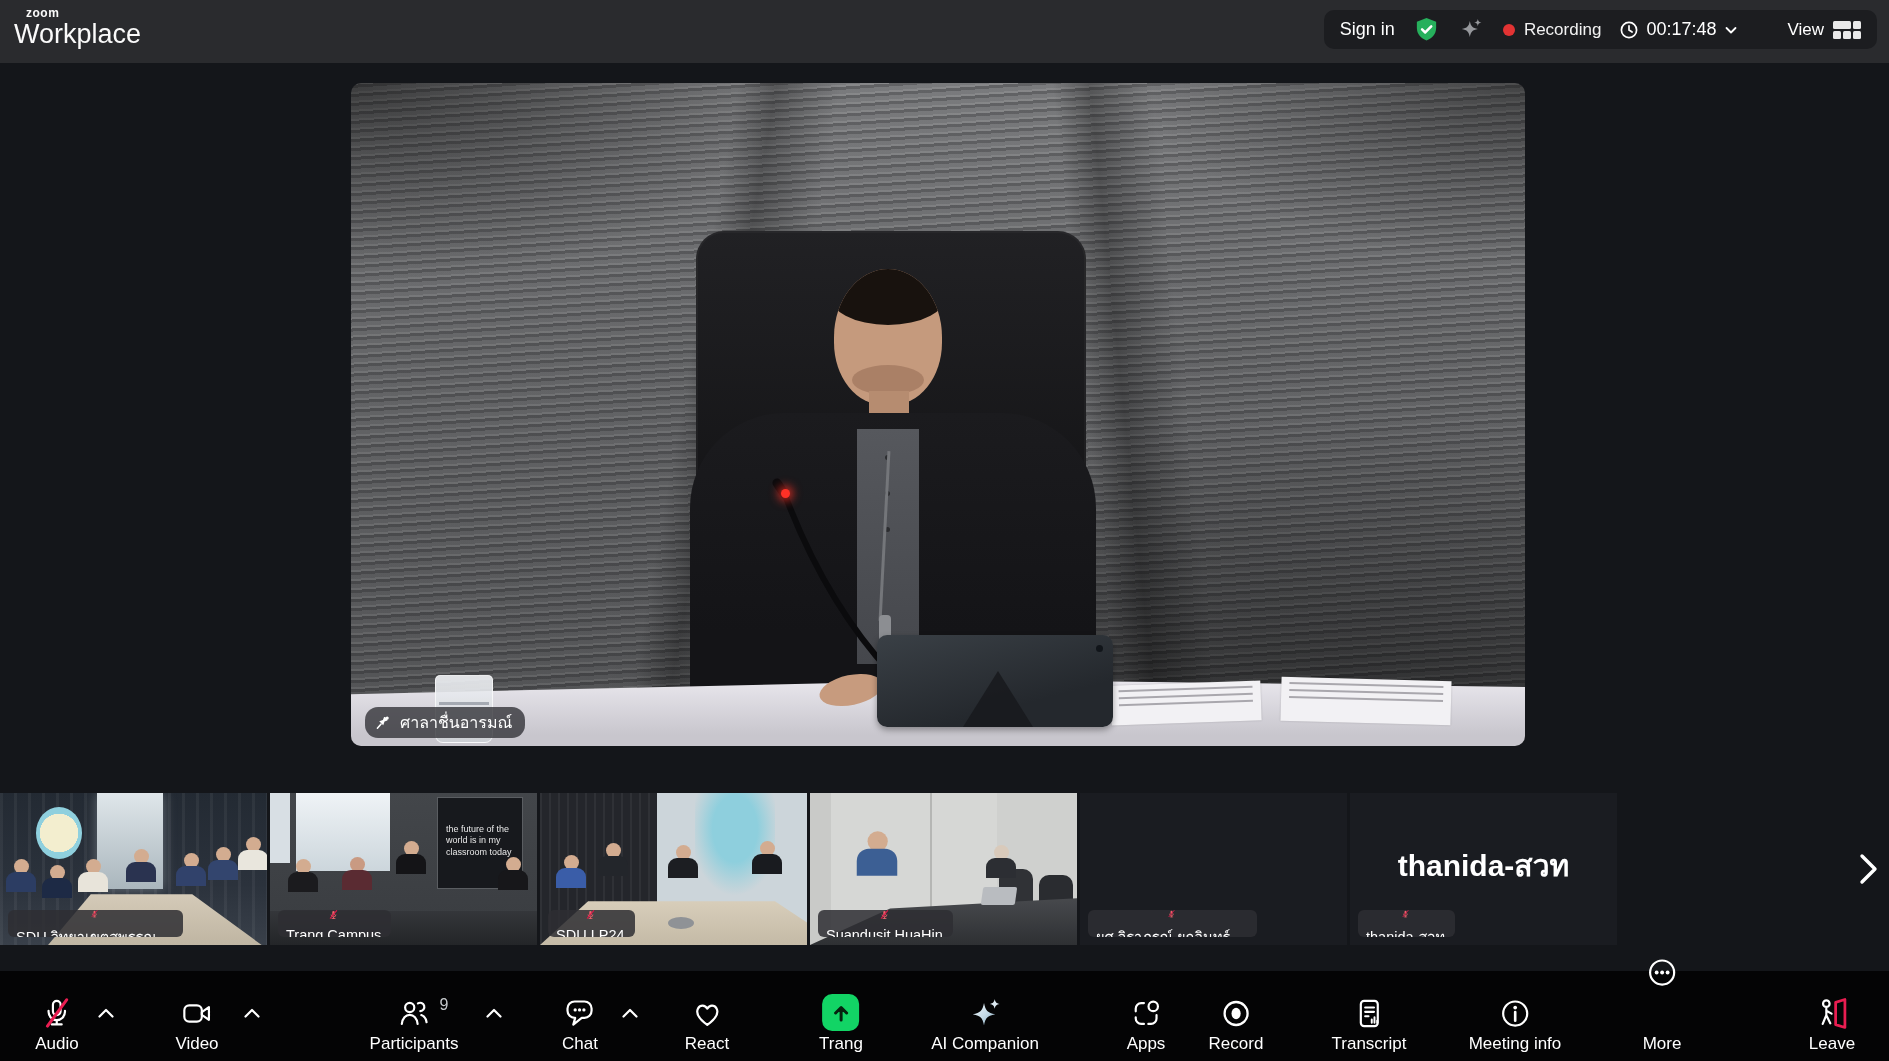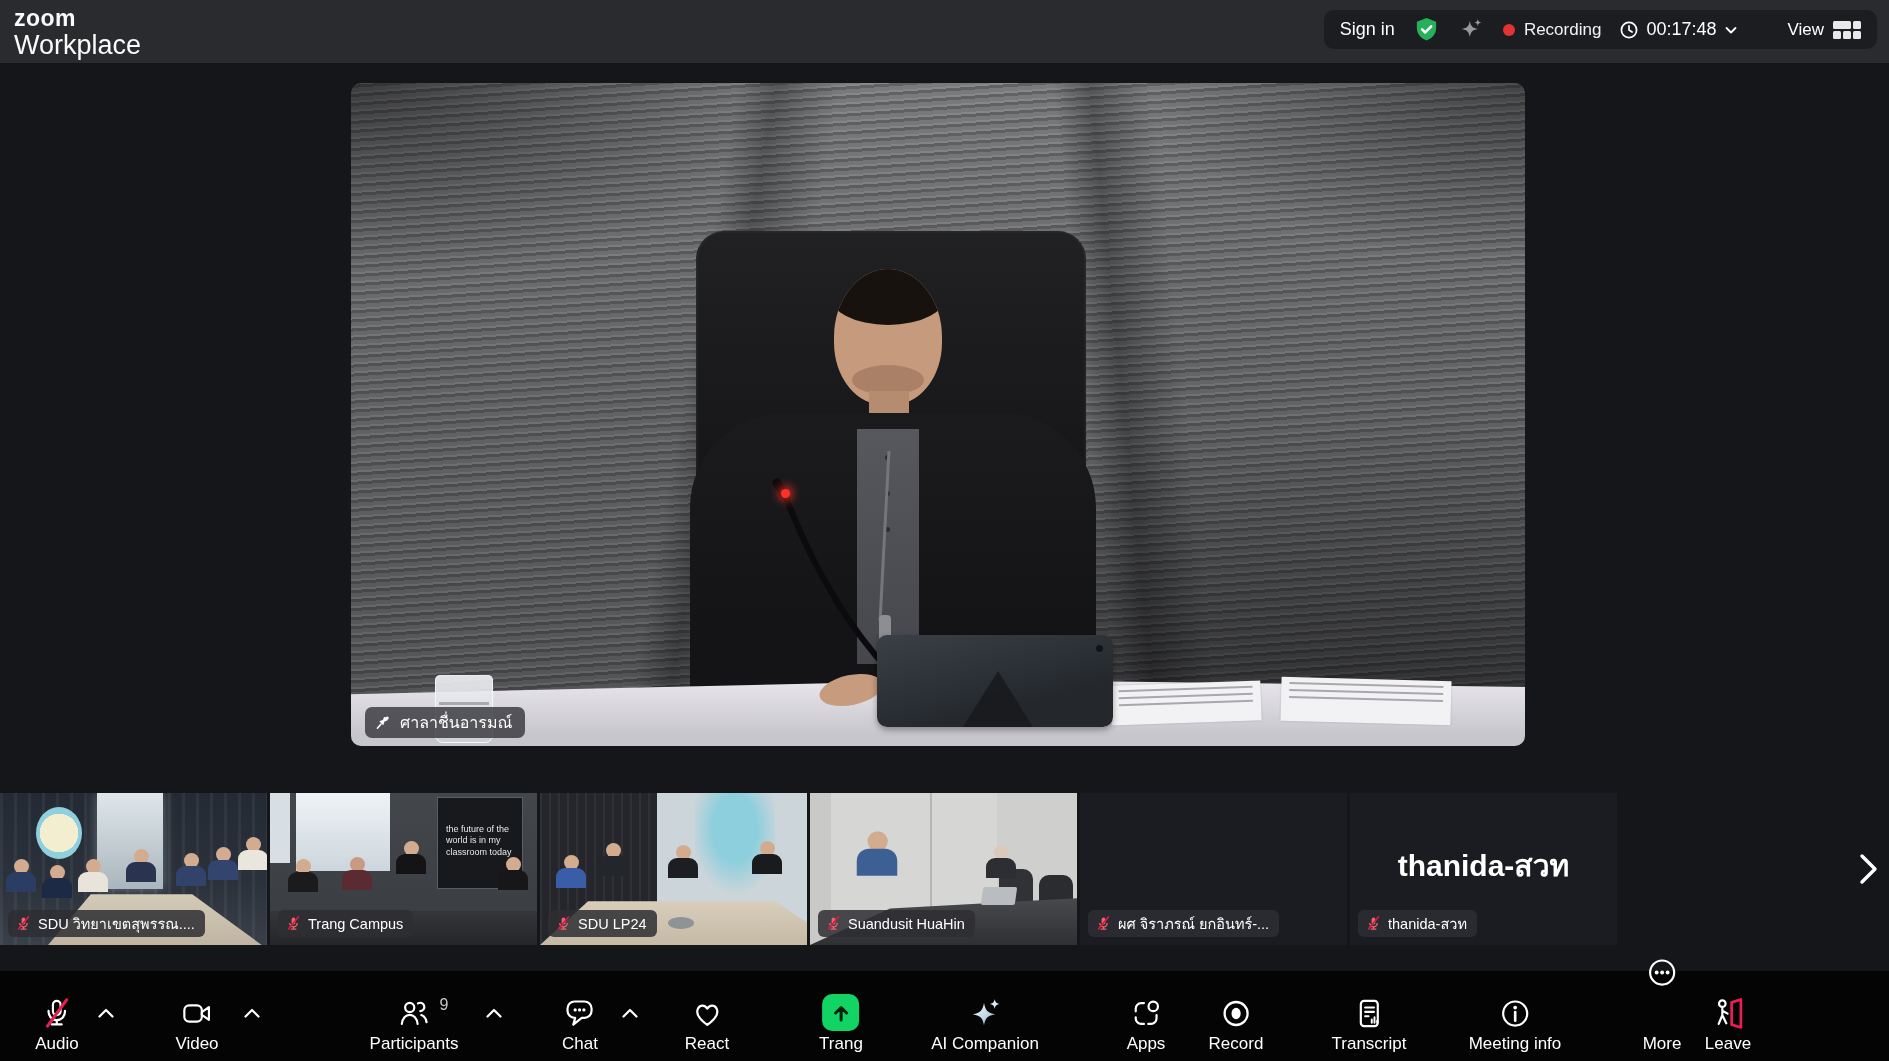--- a/index.html
+++ b/index.html
@@ -5,21 +5,21 @@
   html,body{margin:0;padding:0;}
   body{
     width:1889px;height:1061px;position:relative;overflow:hidden;
     background:#14161a;
     font-family:"Liberation Sans","DejaVu Sans",sans-serif;
     -webkit-font-smoothing:antialiased;color:#fff;
   }
   
   .topbar{position:absolute;left:0;top:0;width:100%;height:63px;background:#2a2b2e;}
   .logo{position:absolute;left:14px;top:7px;line-height:1;}
-  .logo .l1{font-size:23px;font-weight:700;letter-spacing:.5px;color:#fafafa;}
+  .logo .l1{font-size:12px;font-weight:700;letter-spacing:.5px;color:#fafafa;margin-left:12px;}
   .logo .l2{font-size:27px;font-weight:400;color:#fafafa;margin-top:2px;}
   .top-pill{
     position:absolute;right:12px;top:10px;height:39px;background:#1c1d20;border-radius:10px;
     display:flex;align-items:center;padding:0 16px;gap:18px;
   }
   .signin{font-size:18px;color:#fff;cursor:pointer;}
   .pill-ico{display:flex;align-items:center;}
   .rec-group{display:flex;align-items:center;gap:9px;}
   .rec-dot{width:12px;height:12px;border-radius:50%;background:#e23333;}
   .rec-label{font-size:17px;color:#f2f2f2;}
@@ -67,29 +67,29 @@
   .glass{position:absolute;left:84px;top:592px;width:56px;height:66px;border-radius:5px 5px 8px 8px;
     background:linear-gradient(180deg,rgba(240,242,245,.9),rgba(205,208,214,.9));
     border:1px solid rgba(255,255,255,.65);}
   .glass i{position:absolute;left:3px;right:3px;top:26px;height:3px;background:rgba(150,155,165,.8);display:block;}
   .tablet{position:absolute;left:526px;top:552px;width:236px;height:92px;border-radius:10px;
     background:linear-gradient(165deg,#3a4046,#24282d 70%);box-shadow:0 3px 6px rgba(0,0,0,.35);}
   .tablet .cam{position:absolute;right:10px;top:10px;width:7px;height:7px;border-radius:50%;background:#11151a;}
   .tablet .fold{position:absolute;left:86px;bottom:0;width:70px;height:56px;background:#16181c;
     clip-path:polygon(50% 0, 100% 100%, 0 100%);opacity:.8;}
   .stage-tag{
-    position:absolute;left:14px;bottom:8px;height:31px;border-radius:7px;background:rgba(48,48,52,.78);
+    position:absolute;left:14px;bottom:8px;height:31px;border-radius:13px;background:rgba(48,48,52,.78);
     display:flex;align-items:center;gap:9px;padding:0 13px 0 10px;
   }
   .stage-tag .nm{font-size:16px;color:#fff;}
   
   .filmstrip{position:absolute;left:0;top:793px;width:1889px;height:152px;display:flex;gap:3px;}
   .tile{position:relative;width:267px;height:152px;background:#1a1c21;overflow:hidden;flex:none;}
   .tile-tag{position:absolute;left:8px;bottom:8px;max-width:236px;height:27px;border-radius:6px;
-    background:rgba(46,46,50,.85);display:flex;align-items:center;gap:7px;padding:0 10px 0 8px;}
+    background:rgba(46,46,50,.85);display:flex;align-items:center;gap:7px;padding:0 10px 0 8px;flex-direction:column;}
   .tile-tag .nm{font-size:14.5px;color:#fff;white-space:nowrap;overflow:hidden;text-overflow:ellipsis;}
   .big-name{position:absolute;left:0;right:0;top:50%;transform:translateY(-58%);
     text-align:center;font-size:30px;font-weight:700;color:#fff;white-space:nowrap;overflow:hidden;padding:0 6px;}
   .strip-next{position:absolute;right:4px;top:50%;transform:translateY(-50%);width:34px;height:44px;
     display:flex;align-items:center;justify-content:center;cursor:pointer;}
   
   .scene{position:absolute;inset:0;}
   .person{position:absolute;}
   .person .h{width:15px;height:15px;border-radius:50%;background:var(--skin,#d3ac90);margin:0 auto;}
   .person .b{width:30px;height:20px;border-radius:9px 9px 0 0;background:var(--shirt,#222);margin-top:-2px;}
@@ -574,21 +574,21 @@
       <svg width="35" height="35" viewBox="0 0 32 32">
         <circle cx="16" cy="16" r="11" stroke="#fff" stroke-width="2" fill="none"></circle>
         <circle cx="11" cy="16" r="1.8" fill="#fff"></circle>
           <circle cx="16" cy="16" r="1.8" fill="#fff"></circle>
           <circle cx="21" cy="16" r="1.8" fill="#fff"></circle>
       </svg>
     </div>
     <div class="tb-label">More</div>
   </div>
 
-  <div class="tb-item" style="left:1728px;">
+  <div class="tb-item" style="left:1832px;">
     <div class="tb-icon">
       <svg width="35" height="35" viewBox="0 0 32 32">
         <circle cx="10.5" cy="7" r="3" stroke="#fff" stroke-width="2" fill="none"></circle>
         <path d="M10.5 11.5v6M10.5 17.5l-3.3 8M10.5 17.5l3.6 7.5M10.5 13.5l4.8 2.6" stroke="#fff" stroke-width="2" fill="none" stroke-linecap="round" stroke-linejoin="round"></path>
         <path d="M19 5.8l8.5-2.6v25.6L19 26.2z" stroke="#e91d51" stroke-width="2.5" fill="none" stroke-linejoin="round"></path>
       </svg>
     </div>
     <div class="tb-label">Leave</div>
   </div>
 

